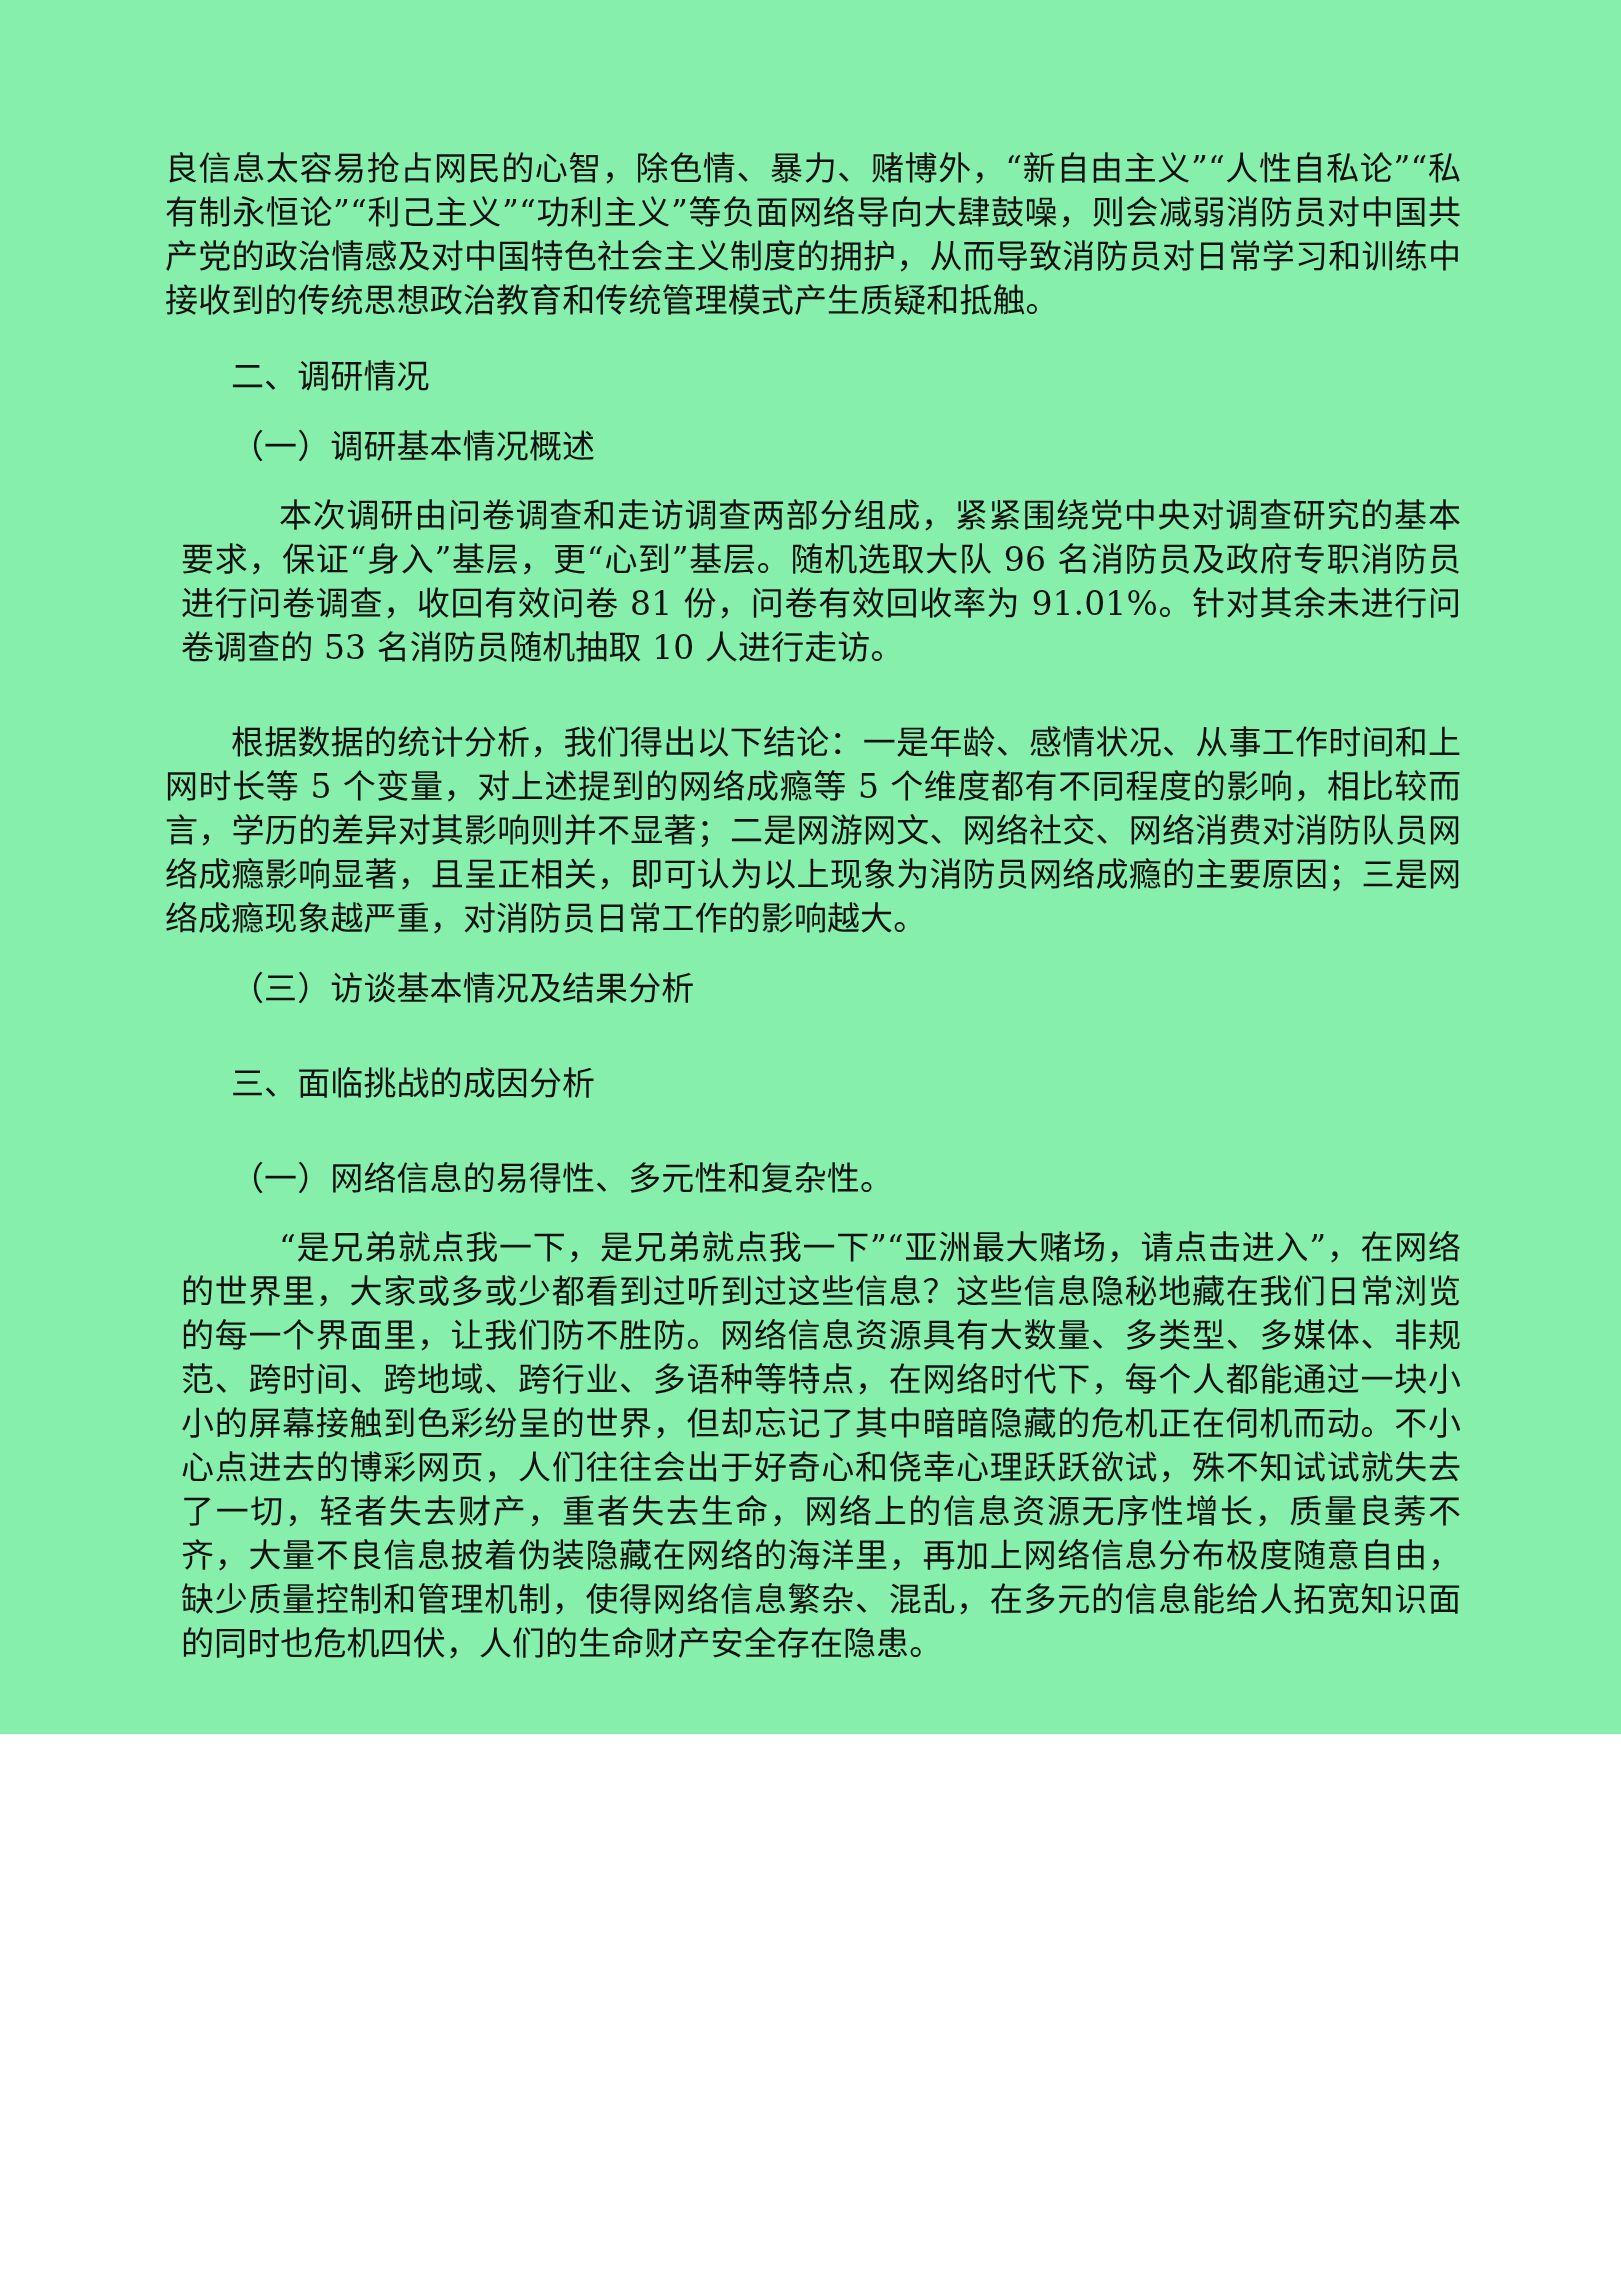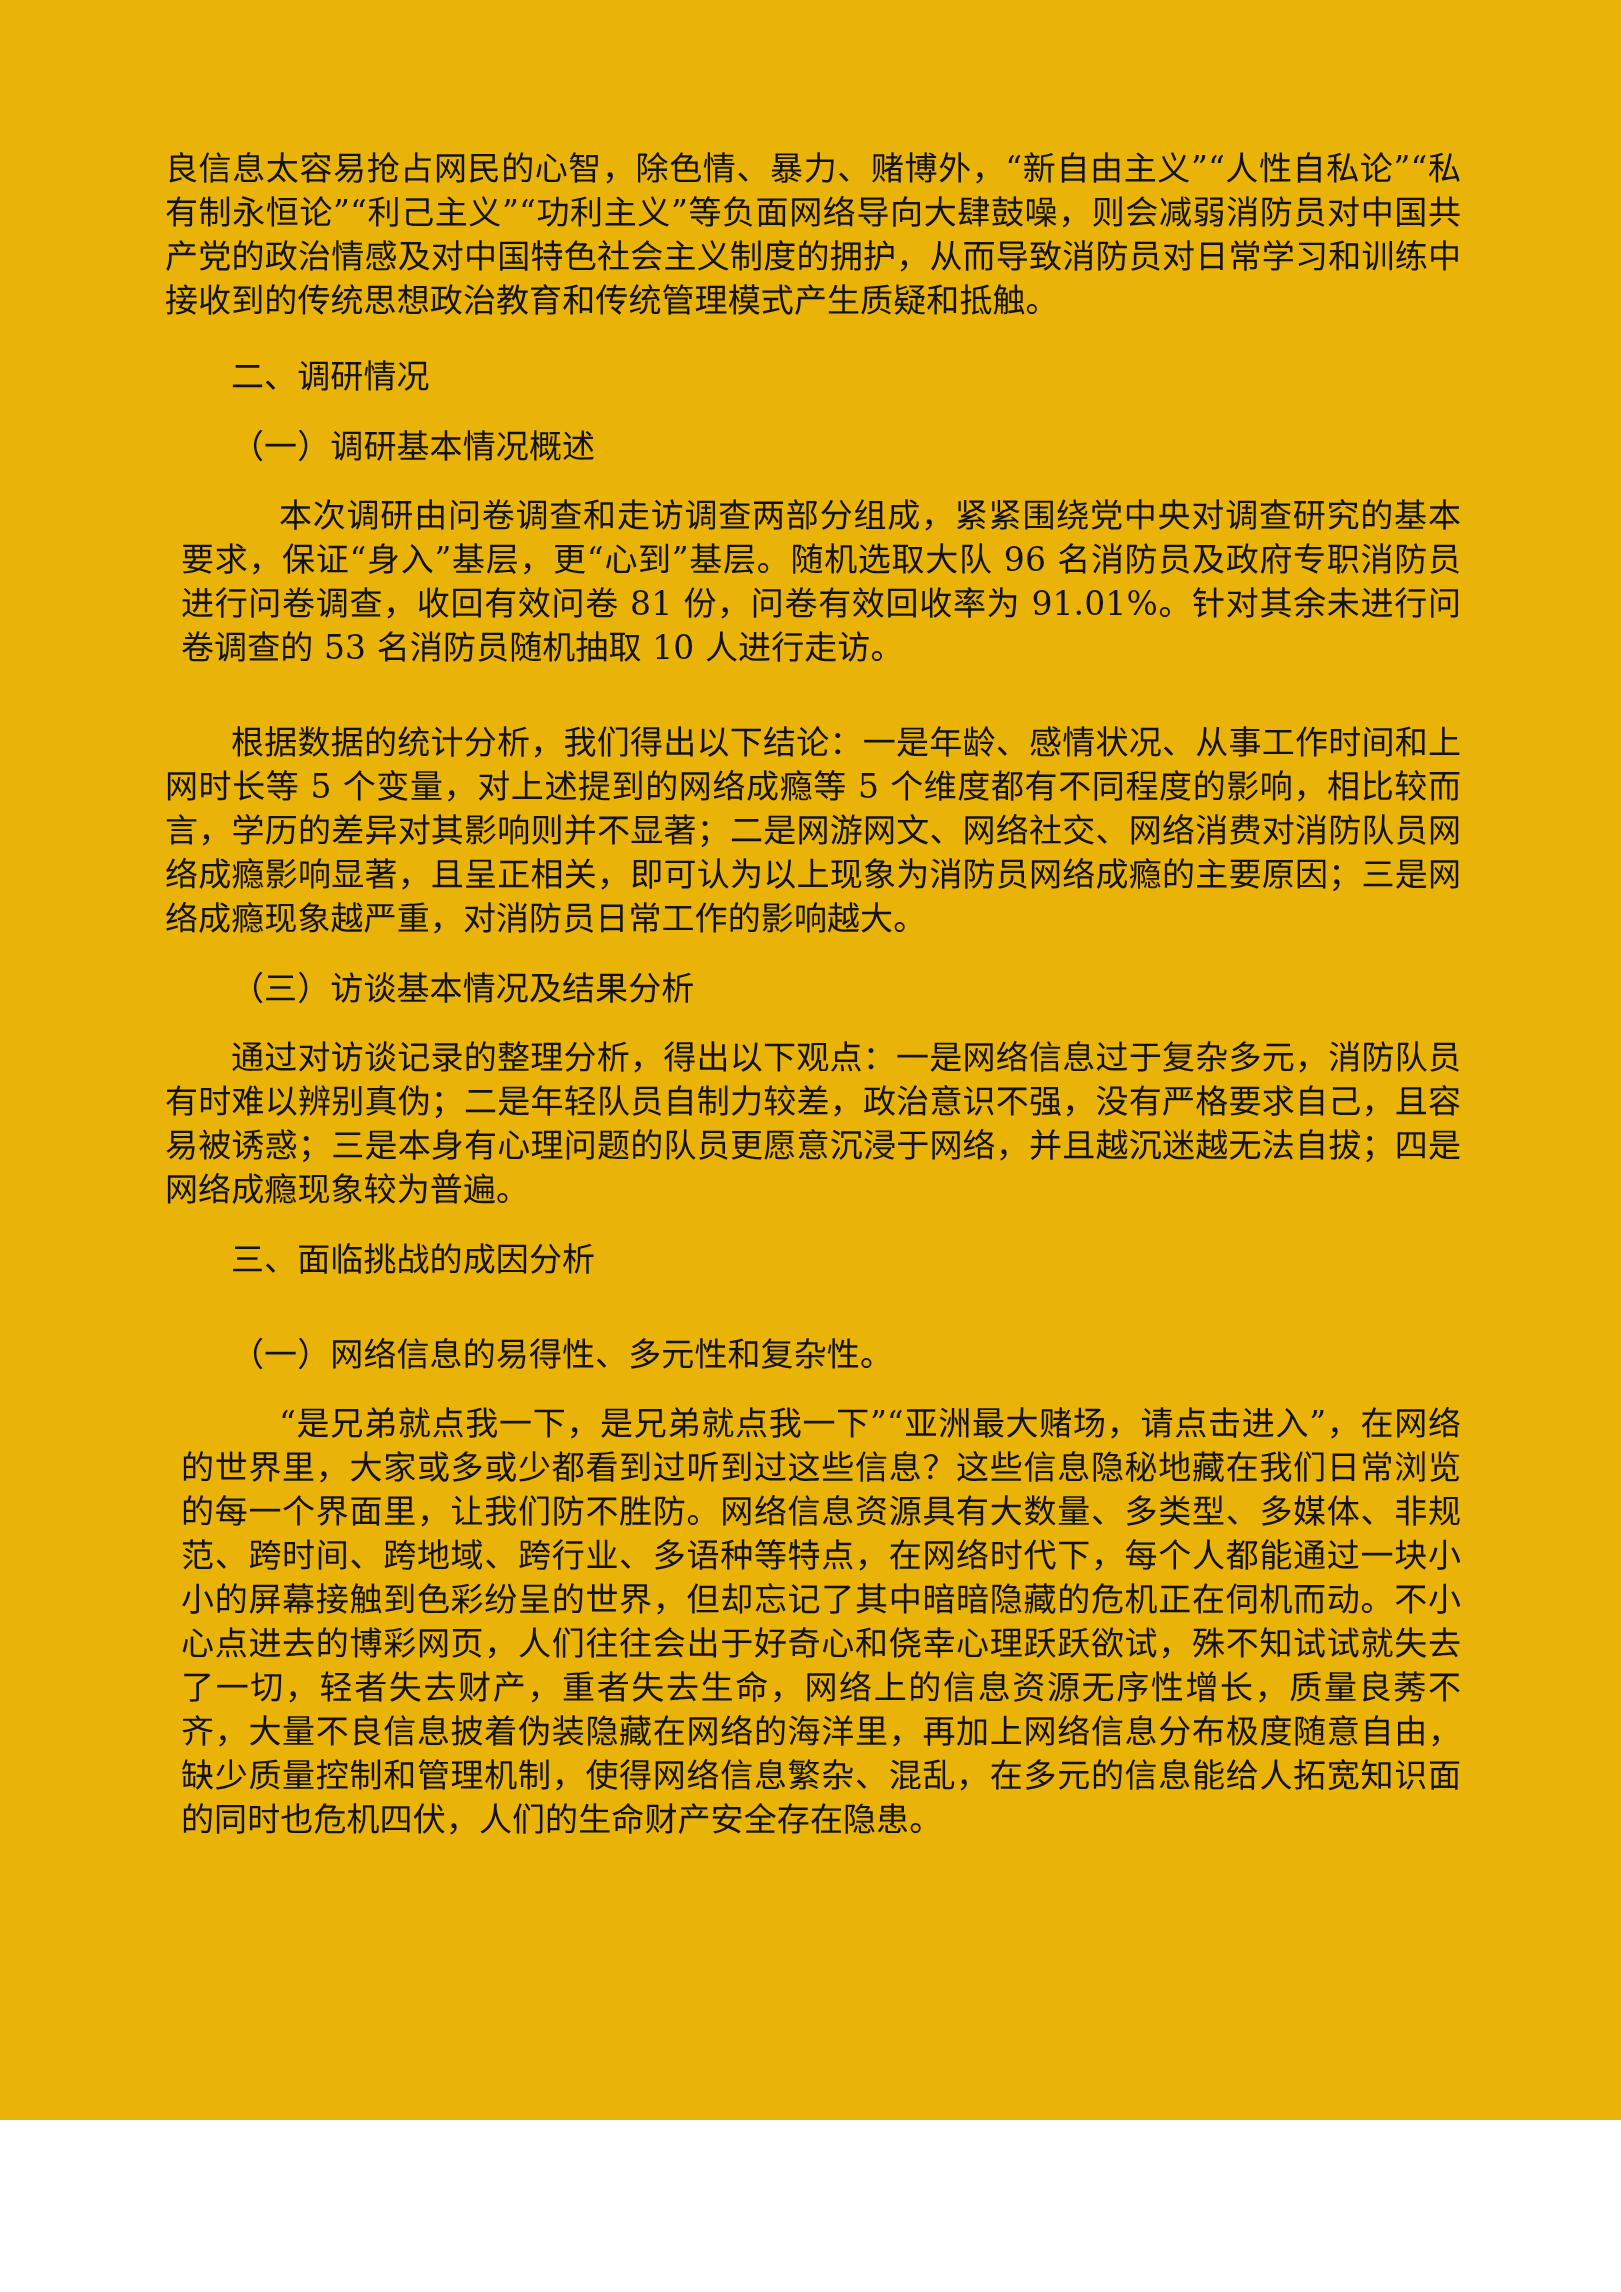--- a/index.html
+++ b/index.html
@@ -4,23 +4,23 @@
 <title>调研报告</title>
 <style>
   html, body {
     margin: 0;
     padding: 0;
     background: #ffffff;
   }
   .page {
     position: relative;
     width: 1621px;
-    height: 2120px;
+    height: 1734px;
     margin: 0 auto;
-    background: #eab308;
+    background: #86efac;
     box-sizing: border-box;
     overflow: hidden;
   }
   .doc-body {
     position: absolute;
     left: 165px;
     top: 147px;
     width: 1296px;
   }
   .para {
@@ -75,21 +75,20 @@
     <div class="gap-md"></div>
 
     <p class="para indent">根据数据的统计分析，我们得出以下结论：一是年龄、感情状况、从事工作时间和上网时长等 5 个变量，对上述提到的网络成瘾等 5 个维度都有不同程度的影响，相比较而言，学历的差异对其影响则并不显著；二是网游网文、网络社交、网络消费对消防队员网络成瘾影响显著，且呈正相关，即可认为以上现象为消防员网络成瘾的主要原因；三是网络成瘾现象越严重，对消防员日常工作的影响越大。</p>
 
     <div class="gap-md"></div>
 
     <p class="para heading">（三）访谈基本情况及结果分析</p>
 
     <div class="gap-md"></div>
 
-    <p class="para indent">通过对访谈记录的整理分析，得出以下观点：一是网络信息过于复杂多元，消防队员有时难以辨别真伪；二是年轻队员自制力较差，政治意识不强，没有严格要求自己，且容易被诱惑；三是本身有心理问题的队员更愿意沉浸于网络，并且越沉迷越无法自拔；四是网络成瘾现象较为普遍。</p>
 
     <div class="gap-md"></div>
 
     <p class="para heading">三、面临挑战的成因分析</p>
 
     <div class="gap-md"></div>
 
 
     <div class="gap-md"></div>
 

